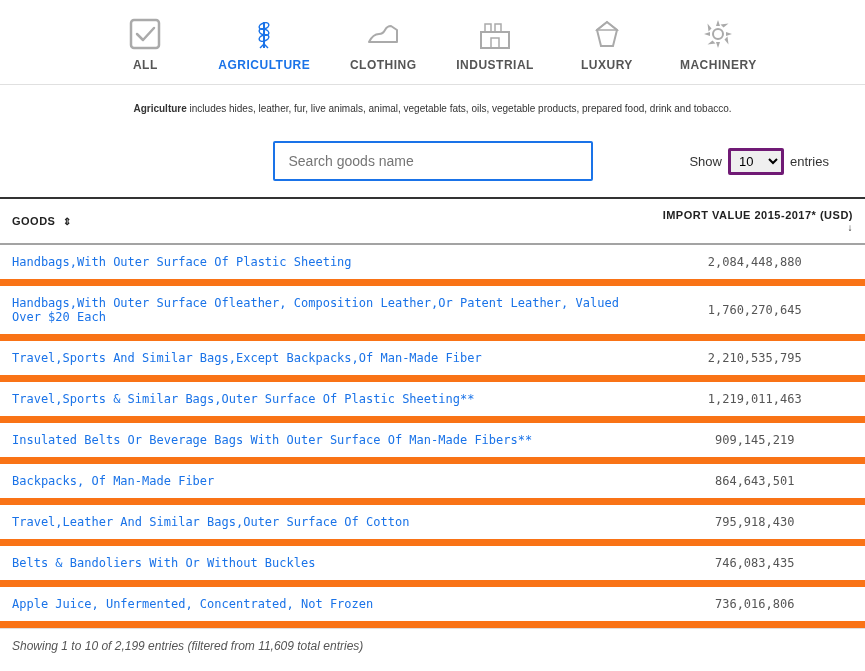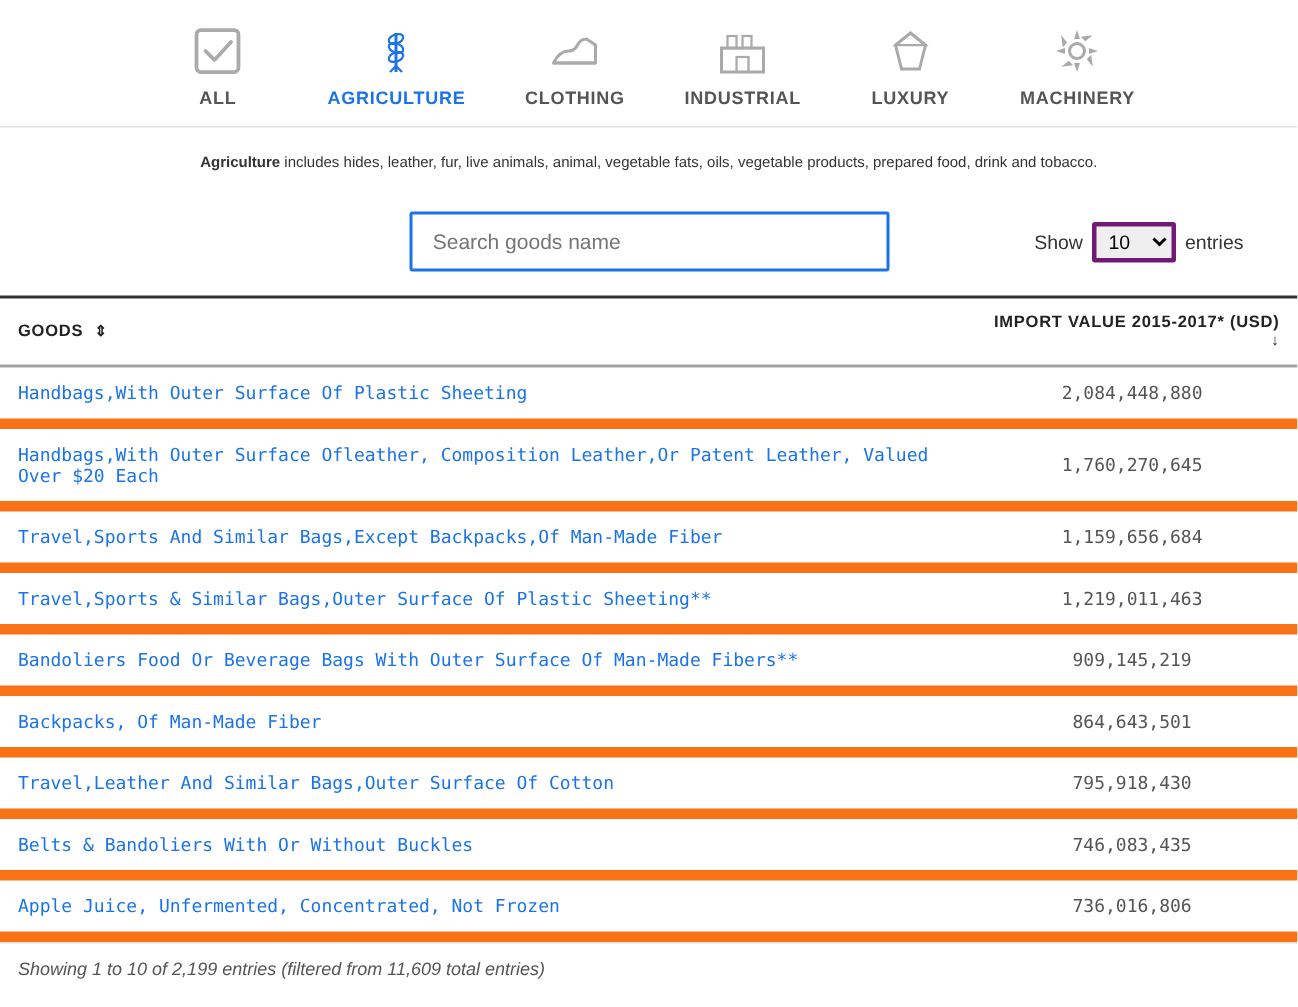--- a/index.html
+++ b/index.html
@@ -252,28 +252,28 @@
   <tr>
         <td class="goods-name">Handbags,With Outer Surface Of Plastic Sheeting</td>
         <td class="value">2,084,448,880</td>
       </tr>
       <tr>
         <td class="goods-name">Handbags,With Outer Surface Ofleather, Composition Leather,Or Patent Leather, Valued Over $20 Each</td>
         <td class="value">1,760,270,645</td>
       </tr>
       <tr>
         <td class="goods-name">Travel,Sports And Similar Bags,Except Backpacks,Of Man-Made Fiber</td>
-        <td class="value">1,159,656,684</td>
+        <td class="value">2,210,535,795</td>
       </tr>
       <tr>
         <td class="goods-name">Travel,Sports &amp; Similar Bags,Outer Surface Of Plastic Sheeting**</td>
         <td class="value">1,219,011,463</td>
       </tr>
       <tr>
-        <td class="goods-name">Bandoliers Food Or Beverage Bags With Outer Surface Of Man-Made Fibers**</td>
+        <td class="goods-name">Insulated Belts Or Beverage Bags With Outer Surface Of Man-Made Fibers**</td>
         <td class="value">909,145,219</td>
       </tr>
       <tr>
         <td class="goods-name">Backpacks, Of Man-Made Fiber</td>
         <td class="value">864,643,501</td>
       </tr>
       <tr>
         <td class="goods-name">Travel,Leather And Similar Bags,Outer Surface Of Cotton</td>
         <td class="value">795,918,430</td>
       </tr>

